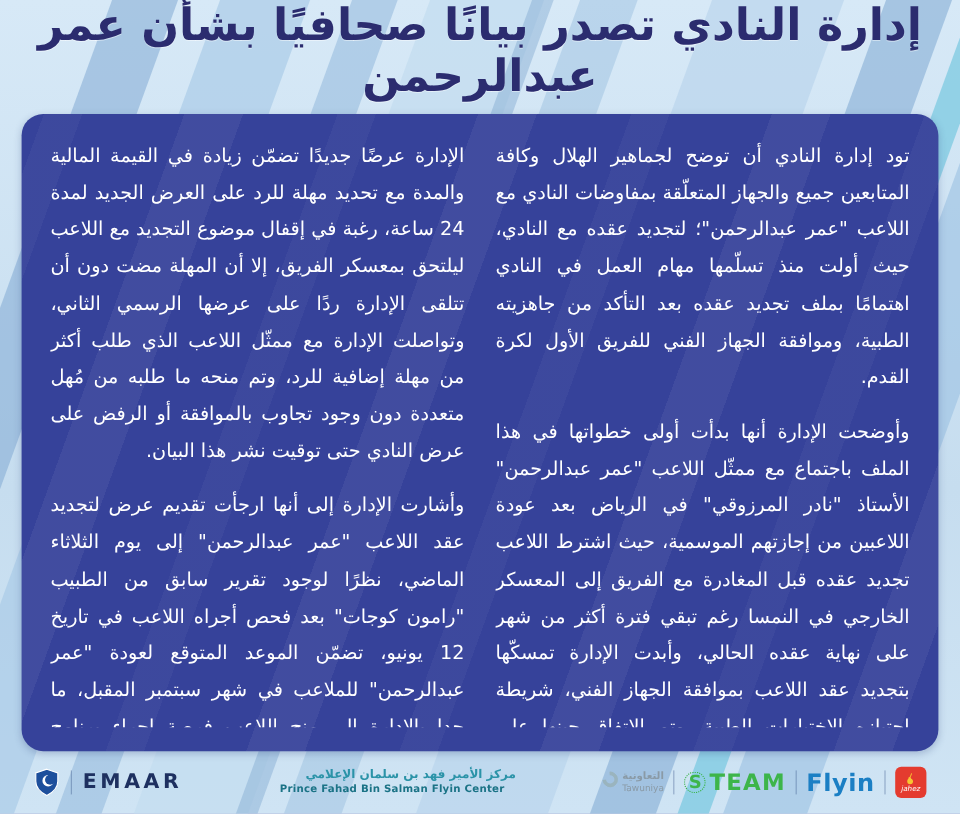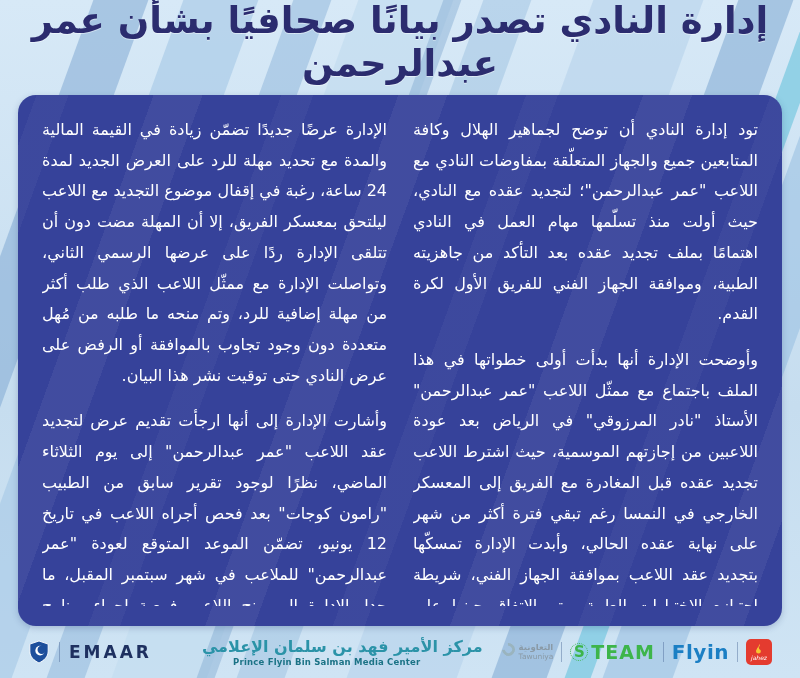--- a/index.html
+++ b/index.html
@@ -56,21 +56,21 @@
     position:absolute;left:0;right:0;bottom:0;height:52px;z-index:3;
     display:flex;align-items:center;justify-content:space-between;
     padding:0 28px;box-sizing:border-box;
   }
   .f-left{display:flex;align-items:center;gap:9px;}
   .crest{width:22px;height:24px;display:block;}
   .vdiv{width:1px;height:20px;background:rgba(60,90,140,.4);}
   .emaar{font-size:17px;font-weight:bold;color:#1e3060;letter-spacing:3px;}
 
   .f-center{text-align:center;direction:rtl;line-height:1.25;}
-  .mc-ar{font-size:16px;font-weight:bold;color:#2b93a8;margin-left:31px;}
+  .mc-ar{font-size:10px;font-weight:bold;color:#2b93a8;margin-left:31px;}
   .mc-en{font-size:8.5px;font-weight:bold;color:#1b7386;letter-spacing:.2px;}
 
   .f-right{display:flex;align-items:center;gap:8px;}
   .taw{display:flex;gap:4px;}
   .taw-ring{width:13px;height:13px;border-radius:50%;
     border:3px solid #9ab4be;border-left-color:transparent;
     transform:rotate(40deg);box-sizing:border-box;}
   .taw-txt{text-align:right;line-height:1.1;}
   .taw-ar{font-size:8.5px;color:#8a9aa6;font-weight:bold;direction:rtl;}
   .taw-en{font-size:7.5px;color:#8a9aa6;}
@@ -123,21 +123,21 @@
       <path d="M12 1l10 3.4v7.6c0 6.5-4.5 10.2-10 13-5.5-2.8-10-6.5-10-13V4.4z" fill="#1d4f9c" stroke="#ffffff" stroke-width="1"></path>
       <circle cx="13.2" cy="11.5" r="5.2" fill="#ffffff"></circle>
       <circle cx="15" cy="10.6" r="4.6" fill="#1d4f9c"></circle>
     </svg>
     <div class="vdiv"></div>
     <span class="emaar">EMAAR</span>
   </div>
 
   <div class="f-center">
     <div class="mc-ar">مركز الأمير فهد بن سلمان الإعلامي</div>
-    <div class="mc-en">Prince Flyin Bin Salman Media Center</div>
+    <div class="mc-en">Prince Fahad Bin Salman Flyin Center</div>
   </div>
 
   <div class="f-right">
     <div class="taw">
       <div class="taw-ring"></div>
       <div class="taw-txt">
         <div class="taw-ar">التعاونية</div>
         <div class="taw-en">Tawuniya</div>
       </div>
     </div>

